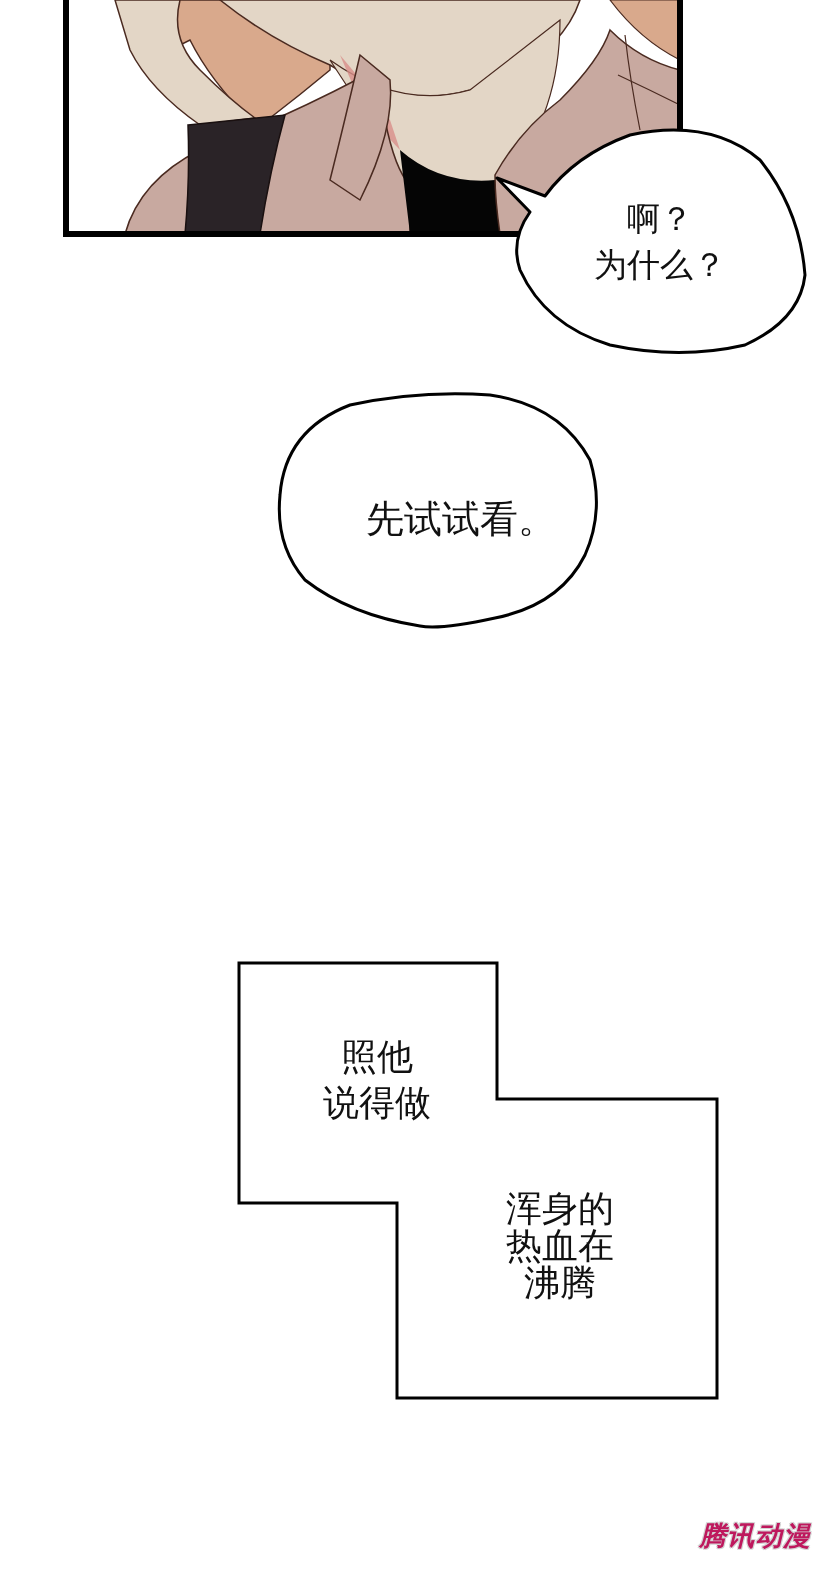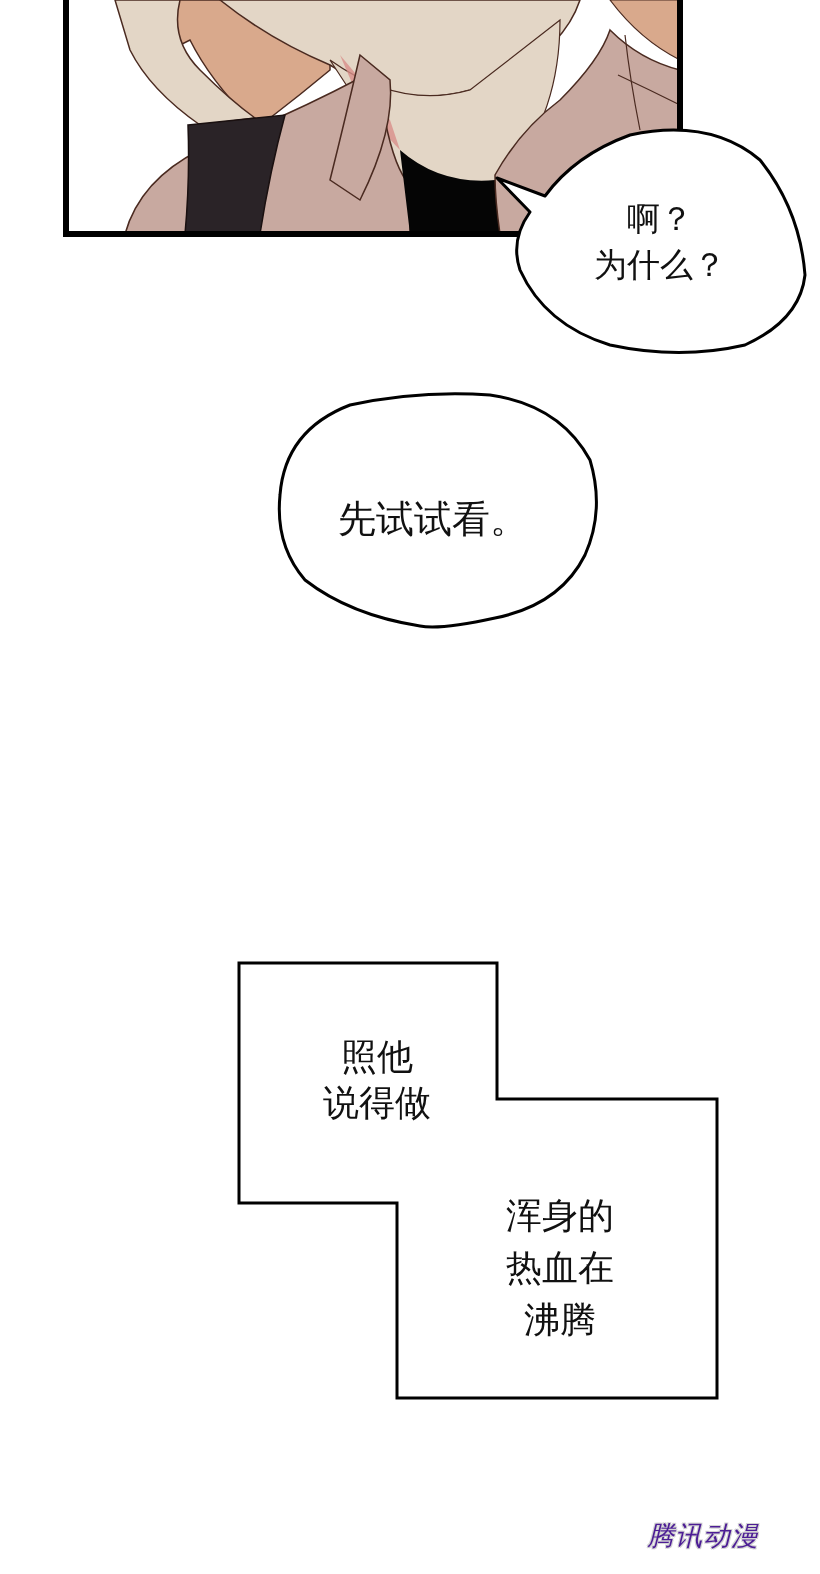--- a/index.html
+++ b/index.html
@@ -2,25 +2,25 @@
 <html><head>
 <meta charset="utf-8">
 <style>
   html, body { margin: 0; padding: 0; background: #ffffff; }
   body { width: 820px; height: 1574px; position: relative; overflow: hidden;
          font-family: "DejaVu Sans", "Liberation Sans", sans-serif; }
   .layer { position: absolute; left: 0; top: 0; }
   .txt { position: absolute; color: #111; text-align: center; white-space: pre-line;
          font-family: "DejaVu Sans", "Liberation Sans", sans-serif; }
   #bubble1-text { left: 560px; top: 196px; width: 200px; font-size: 33px; line-height: 46px; }
-  #bubble2-text { left: 288px; top: 492px; width: 290px; font-size: 38px; line-height: 54px; }
+  #bubble2-text { left: 316px; top: 492px; width: 290px; font-size: 38px; line-height: 54px; }
   #box-text-1 { left: 292px; top: 1034px; width: 170px; font-size: 36px; line-height: 46px; }
-  #box-text-2 { left: 480px; top: 1190px; width: 160px; font-size: 36px; line-height: 52px; }
-  #watermark { position: absolute; left: 638px; top: 1516px; width: 130px; height: 40px;
-               font-size: 27px; font-weight: normal; font-style: italic; color: #4c1d95;
+  #box-text-2 { left: 480px; top: 1190px; width: 160px; font-size: 36px; line-height: 37px; }
+  #watermark { position: absolute; left: 690px; top: 1516px; width: 130px; height: 40px;
+               font-size: 27px; font-weight: bold; font-style: italic; color: #be185d;
                letter-spacing: 1px; line-height: 40px; text-align: center;
                text-shadow: -1px -1px 0 #d4d4d4, 1px -1px 0 #d4d4d4, -1px 1px 0 #d4d4d4, 1px 1px 0 #d4d4d4; }
 </style>
 </head>
 <body>
 
 <svg class="layer" width="820" height="250" viewBox="0 0 820 250">
   <rect x="66" y="0" width="614" height="234" fill="#ffffff"></rect>
 
   <path d="M120 0 L330 0 L330 70 Q300 95 270 118 L250 120 Q210 80 190 40 L150 60 Q125 40 120 0 Z" fill="#d9a98c" stroke="#4a2a20" stroke-width="1.5"></path>

